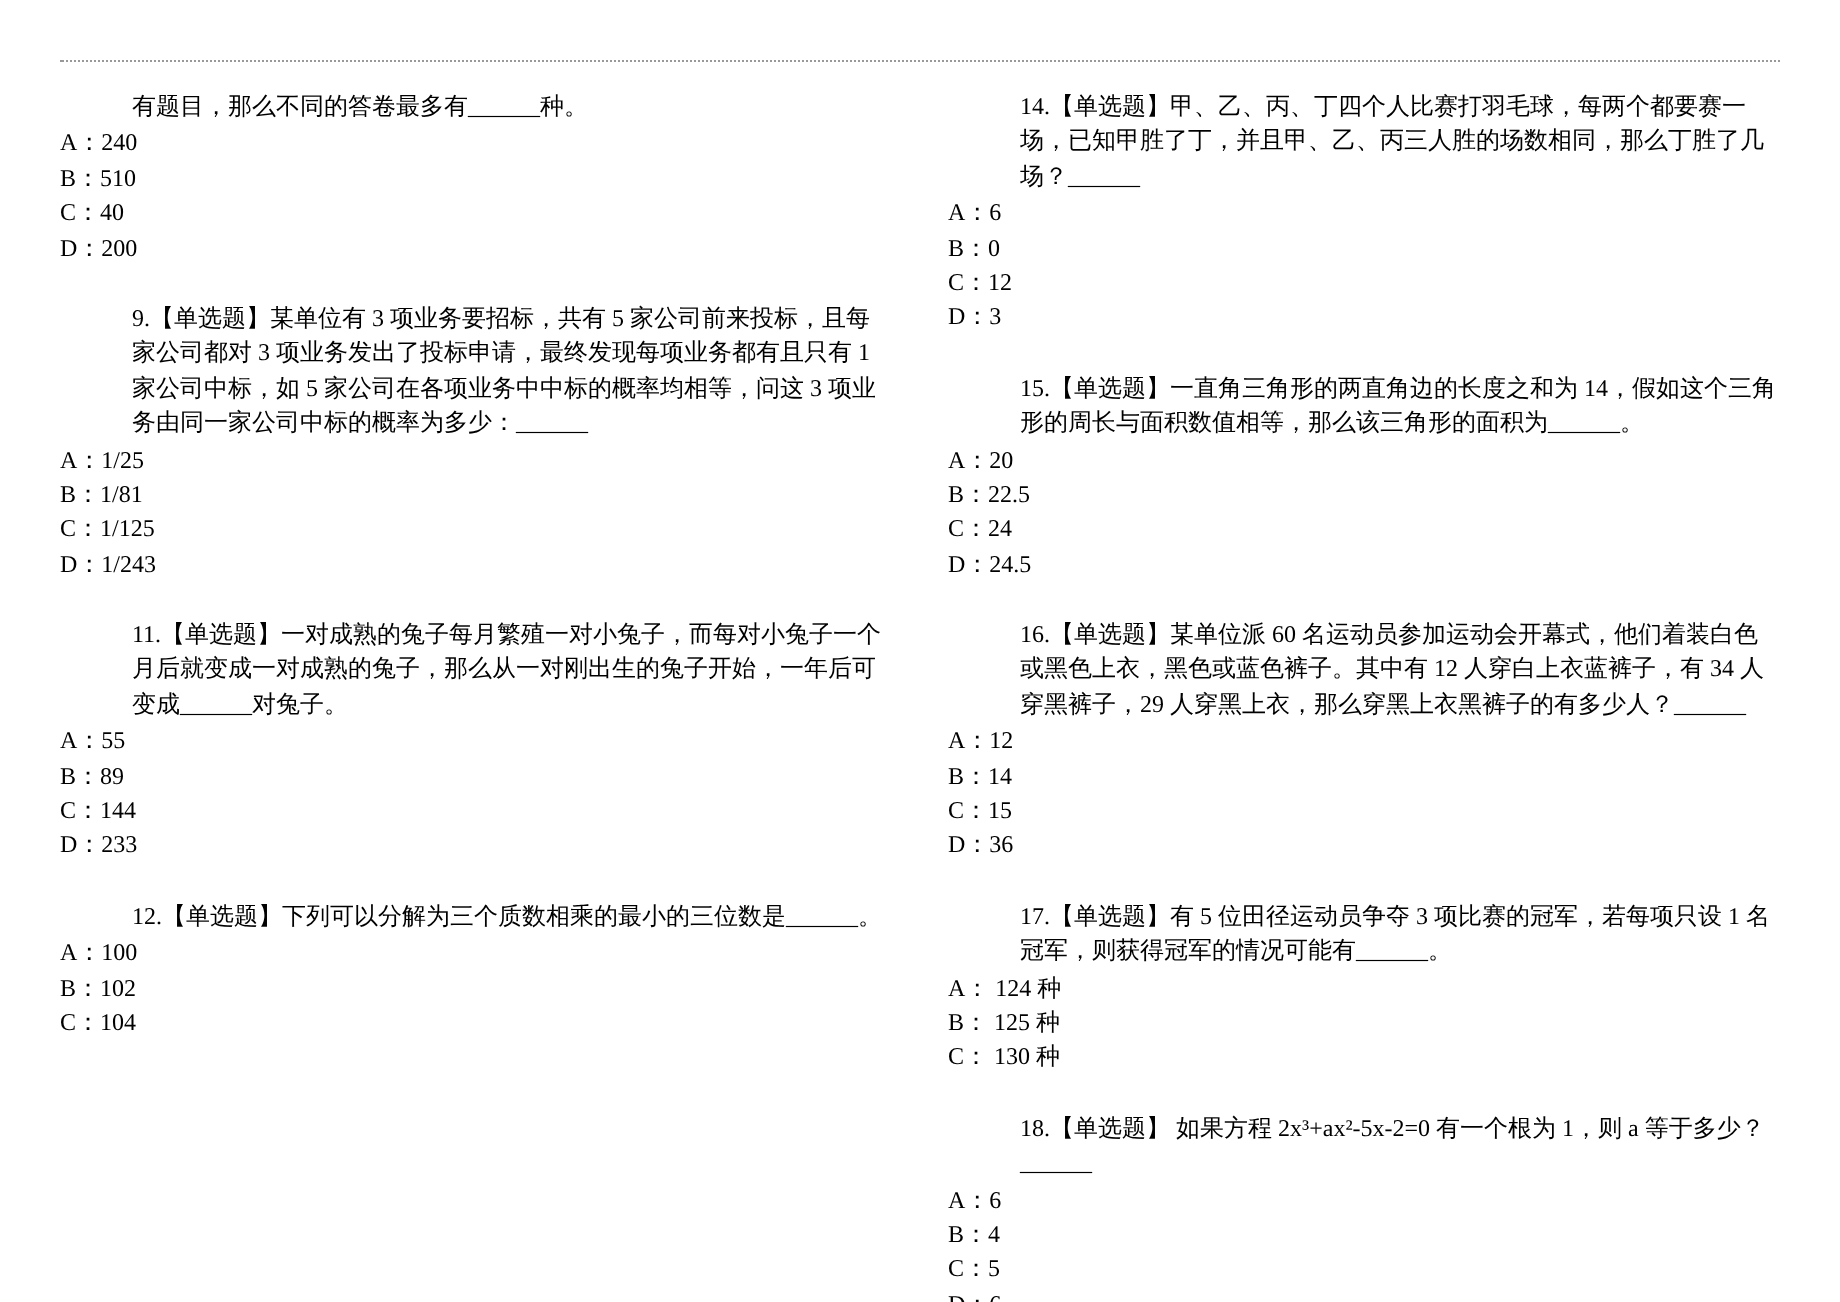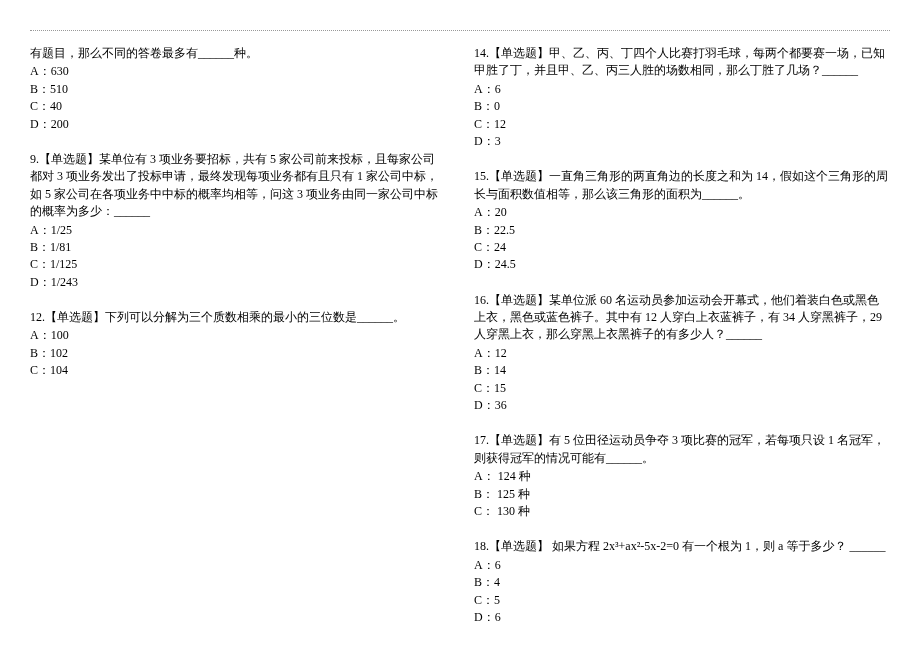--- a/index.html
+++ b/index.html
@@ -29,51 +29,59 @@
   .col {
     flex: 1;
     min-width: 0;
   }
   .q {
     margin-bottom: 18px;
     line-height: 1.45;
   }
   .stem {
     margin-bottom: 1px;
+    margin-left: 36px;
   }
   .opt {
     white-space: pre;
   }
 </style>
 </head>
 <body>
 
 <div class="page">
   <div class="divider"></div>
   <div class="columns">
 
     <div class="col">
 
       <div class="q">
         <div class="stem">有题目，那么不同的答卷最多有______种。</div>
-        <div class="opt">A：630</div>
+        <div class="opt">A：240</div>
         <div class="opt">B：510</div>
         <div class="opt">C：40</div>
         <div class="opt">D：200</div>
       </div>
 
       <div class="q">
         <div class="stem">9.【单选题】某单位有 3 项业务要招标，共有 5 家公司前来投标，且每家公司都对 3 项业务发出了投标申请，最终发现每项业务都有且只有 1 家公司中标，如 5 家公司在各项业务中中标的概率均相等，问这 3 项业务由同一家公司中标的概率为多少：______</div>
         <div class="opt">A：1/25</div>
         <div class="opt">B：1/81</div>
         <div class="opt">C：1/125</div>
         <div class="opt">D：1/243</div>
       </div>
 
 
+      <div class="q">
+        <div class="stem">11.【单选题】一对成熟的兔子每月繁殖一对小兔子，而每对小兔子一个月后就变成一对成熟的兔子，那么从一对刚出生的兔子开始，一年后可变成______对兔子。</div>
+        <div class="opt">A：55</div>
+        <div class="opt">B：89</div>
+        <div class="opt">C：144</div>
+        <div class="opt">D：233</div>
+      </div>
 
       <div class="q">
         <div class="stem">12.【单选题】下列可以分解为三个质数相乘的最小的三位数是______。</div>
         <div class="opt">A：100</div>
         <div class="opt">B：102</div>
         <div class="opt">C：104</div>
 
       </div>
 
     </div>

